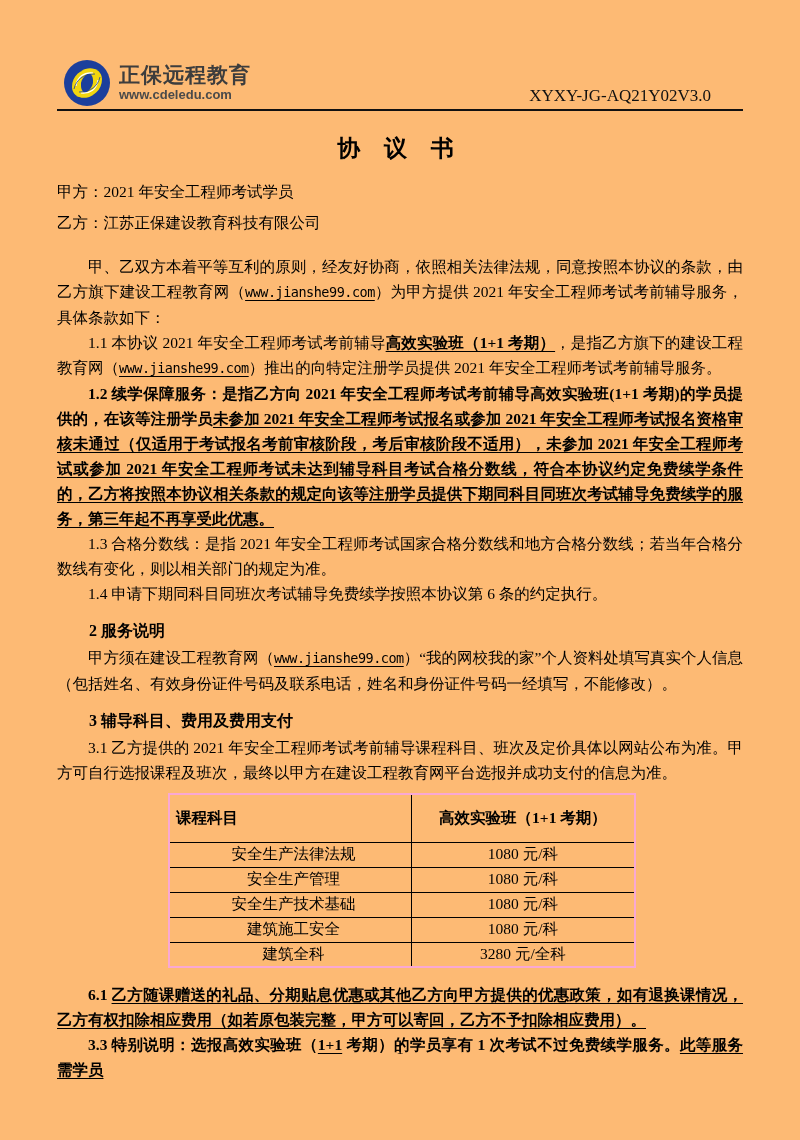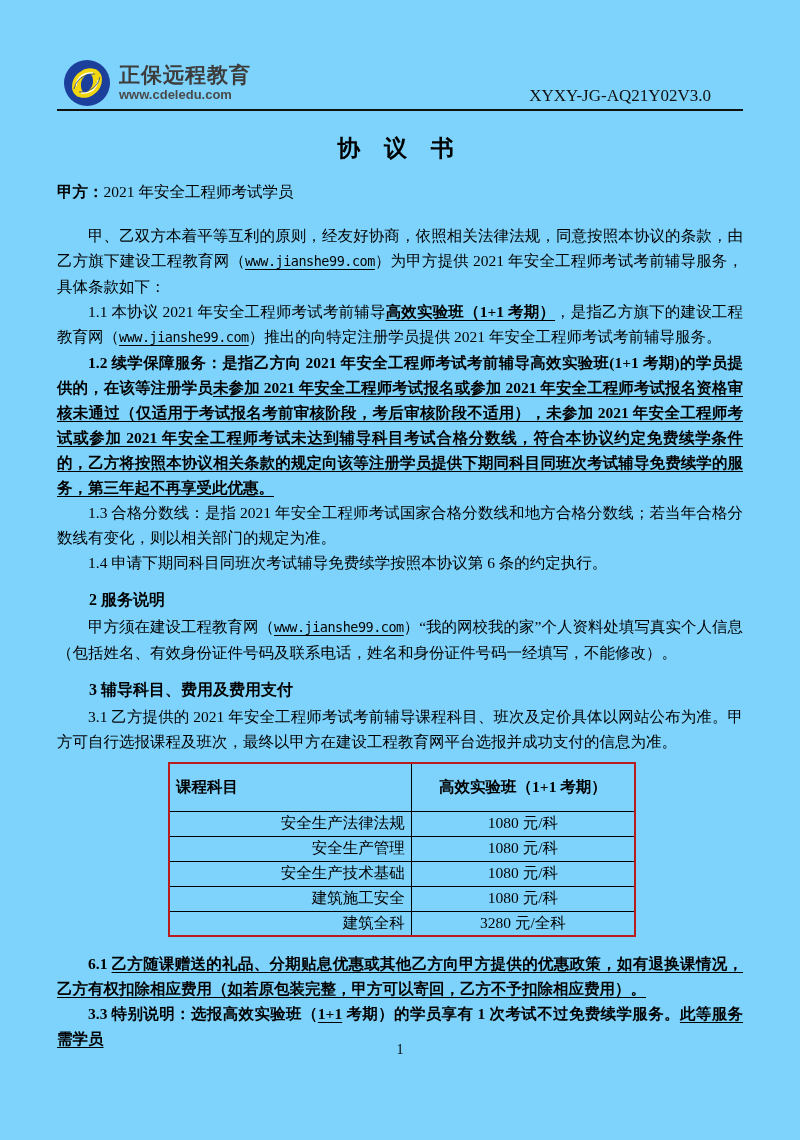--- a/index.html
+++ b/index.html
@@ -2,21 +2,21 @@
 <html><head>
 <meta charset="utf-8">
 <style>
   * { box-sizing: border-box; }
   html, body { margin: 0; padding: 0; background: #ffffff; }
   .page {
     position: relative;
     width: 800px;
     height: 1140px;
     margin: 0 auto;
-    background: #7dd3fc;
+    background: #fdba74;
     font-family: "Liberation Serif", serif;
     color: #000;
     padding: 42px 57px 0 57px;
     overflow: hidden;
   }
   
   .hdr {
     display: flex;
     justify-content: space-between;
     align-items: flex-end;
@@ -52,21 +52,21 @@
   .title {
     margin: 22px 0 12px 0;
     text-align: center;
     font-size: 23px;
     font-weight: bold;
     letter-spacing: 9px;
   }
   
   .parties { margin: 6px 0 0 0; }
   .party { margin: 0; line-height: 31px; font-size: 15.5px; }
-  .party .plabel { font-weight: bold; }
+  .party .plabel { font-weight: normal; }
   
   .body-flow { margin-top: 16px; }
   .para {
     margin: 0;
     font-size: 15.5px;
     line-height: 25px;
     text-indent: 2em;
     text-align: justify;
   }
   .heading {
@@ -77,32 +77,32 @@
     line-height: 25px;
   }
   .b { font-weight: bold; }
   .u { text-decoration: underline; text-underline-offset: 3px; }
   .m { font-family: "DejaVu Sans Mono", monospace; font-size: 13.5px; letter-spacing: -0.5px; }
   
   .price-table {
     border-collapse: collapse;
     margin: 8px 0 14px 111px;
     width: 468px;
-    border: 2px solid #b91c1c;
+    border: 2px solid #f9a8d4;
   }
   .price-table th, .price-table td {
     border: 1px solid #000;
     font-size: 15.5px;
     padding: 0 6px;
   }
   .price-table th { height: 48px; font-weight: bold; }
   .price-table th.c1 { text-align: left; width: 52%; }
   .price-table th.c2 { text-align: center; }
   .price-table td { height: 25px; }
-  .price-table td.c1 { text-align: right; padding-left: 12px; }
+  .price-table td.c1 { text-align: center; padding-left: 12px; }
   .price-table td.c2 { text-align: center; }
   
   .page-num {
     position: absolute;
     top: 1042px;
     left: 0;
     width: 100%;
     text-align: center;
     font-size: 14px;
   }
@@ -129,20 +129,23 @@
       </div>
     </div>
     <div class="doc-code">XYXY-JG-AQ21Y02V3.0</div>
   </div>
 
   <h1 class="title">协  议  书</h1>
 
   <div class="parties">
     <p class="party">
       <span class="plabel">甲方：</span><span>2021 年安全工程师考试学员</span>
+    </p>
+    <p class="party">
+      <span class="plabel">乙方：</span><span>江苏正保建设教育科技有限公司</span>
     </p>
   </div>
 
   <div class="body-flow" id="blocks-before">
       <p class="para"><span>甲、乙双方本着平等互利的原则，经友好协商，依照相关法律法规，同意按照本协议的条款，由乙方旗下建设工程教育网（</span><span class="u m">www.jianshe99.com</span><span>）为甲方提供 2021 年安全工程师考试考前辅导服务，具体条款如下：</span></p>
       <p class="para"><span>1.1 本协议 2021 年安全工程师考试考前辅导</span><span class="b u">高效实验班（1+1 考期）</span><span>，是指乙方旗下的建设工程教育网（</span><span class="u m">www.jianshe99.com</span><span>）推出的向特定注册学员提供 2021 年安全工程师考试考前辅导服务。</span></p>
       <p class="para"><span class="b">1.2 续学保障服务：是指乙方向 2021 年安全工程师考试考前辅导高效实验班(1+1 考期)的学员提供的，在该等注册学员</span><span class="b u">未参加 2021 年安全工程师考试报名或参加 2021 年安全工程师考试报名资格审核未通过（仅适用于考试报名考前审核阶段，考后审核阶段不适用），未参加 2021 年安全工程师考试或参加 2021 年安全工程师考试未达到辅导科目考试合格分数线，符合本协议约定免费续学条件的，乙方将按照本协议相关条款的规定向该等注册学员提供下期同科目同班次考试辅导免费续学的服务，第三年起不再享受此优惠。</span></p>
       <p class="para"><span>1.3 合格分数线：是指 2021 年安全工程师考试国家合格分数线和地方合格分数线；若当年合格分数线有变化，则以相关部门的规定为准。</span></p>
       <p class="para"><span>1.4 申请下期同科目同班次考试辅导免费续学按照本协议第 6 条的约定执行。</span></p>
       <h3 class="heading"><span>2 服务说明</span></h3>

